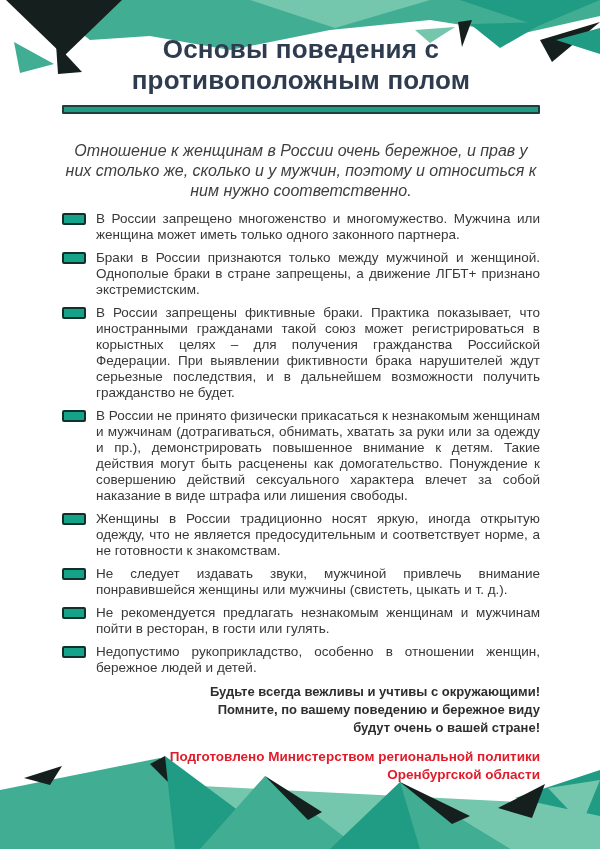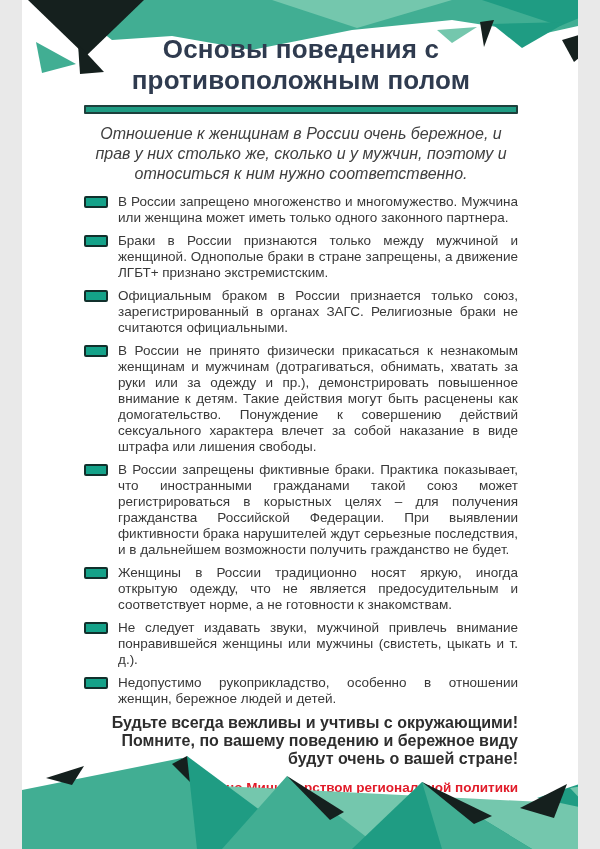--- a/index.html
+++ b/index.html
@@ -4,55 +4,55 @@
 <style>
   :root{
     --teal-dark:#1f9c83; --teal-mid:#41ae93; --teal-light:#74c7ad;
     --teal-bullet:#14a289; --ink-black:#15201e; --title-navy:#2f3b4f;
     --body-text:#383838; --accent-red:#e11b29;
   }
   *{margin:0;padding:0;box-sizing:border-box;}
   html,body{background:#e9e9e9;}
   body{font-family:"Liberation Sans","DejaVu Sans",sans-serif;}
   .page{
-    width:556px;height:849px;position:relative;background:#ffffff;
+    width:600px;height:849px;position:relative;background:#ffffff;
     overflow:hidden;margin:0 auto;
   }
   .header-art,.footer-art{position:absolute;left:0;display:block;}
   .header-art{top:0;}
   .footer-art{bottom:0;}
   .f-mid{fill:var(--teal-mid);} .f-light{fill:var(--teal-light);}
   .f-dark{fill:var(--teal-dark);} .f-black{fill:var(--ink-black);}
   .content{position:relative;padding:34px 60px 0 62px;}
   .page-title{
     max-width:450px;margin:0 auto;text-align:center;
     font-size:26px;line-height:31px;font-weight:bold;color:var(--title-navy);
     letter-spacing:.2px;
   }
   .title-rule{
     margin-top:9px;height:9px;background:var(--teal-dark);
     border:2px solid #1d403c;border-radius:1px;
   }
   .intro{
-    margin-top:10px;font-style:italic;font-size:16px;line-height:20px;
+    margin-top:27px;font-style:italic;font-size:16px;line-height:20px;
     text-align:center;color:#3f3f3f;
   }
   ul.rules{margin-top:10px;list-style:none;}
   ul.rules li{display:flex;margin-bottom:7px;}
   .bullet{
     flex:0 0 24px;width:24px;height:12px;margin:2px 10px 0 0;
     background:var(--teal-bullet);border:2px solid #11302c;border-radius:2px;
   }
   .rule-text{
     flex:1;font-size:13.5px;line-height:16px;color:var(--body-text);
     text-align:justify;
   }
   .conclusion{
     margin-top:6px;text-align:right;font-weight:bold;
-    font-size:16px;line-height:18px;color:#2e2e2e;
+    font-size:13px;line-height:18px;color:#2e2e2e;
   }
   .attribution{
     margin-top:11px;text-align:right;font-weight:bold;
     font-size:13.5px;line-height:18px;color:var(--accent-red);
   }
 </style>
 </head>
 <body>
 
 <div class="page">
@@ -89,37 +89,37 @@
       <li>
           <span class="bullet"></span>
           <span class="rule-text">В России запрещено многоженство и многомужество. Мужчина или женщина может иметь только одного законного партнера.</span>
         </li>
         <li>
           <span class="bullet"></span>
           <span class="rule-text">Браки в России признаются только между мужчиной и женщиной. Однополые браки в стране запрещены, а движение ЛГБТ+ признано экстремистским.</span>
         </li>
         <li>
           <span class="bullet"></span>
-          <span class="rule-text">Официальным браком в России признается только союз, зарегистрированный в органах ЗАГС. Религиозные браки не считаются официальными.</span>
+          <span class="rule-text">В России запрещены фиктивные браки. Практика показывает, что иностранными гражданами такой союз может регистрироваться в корыстных целях – для получения гражданства Российской Федерации. При выявлении фиктивности брака нарушителей ждут серьезные последствия, и в дальнейшем возможности получить гражданство не будет.</span>
         </li>
         <li>
           <span class="bullet"></span>
           <span class="rule-text">В России не принято физически прикасаться к незнакомым женщинам и мужчинам (дотрагиваться, обнимать, хватать за руки или за одежду и пр.), демонстрировать повышенное внимание к детям. Такие действия могут быть расценены как домогательство. Понуждение к совершению действий сексуального характера влечет за собой наказание в виде штрафа или лишения свободы.</span>
-        </li>
-        <li>
-          <span class="bullet"></span>
-          <span class="rule-text">В России запрещены фиктивные браки. Практика показывает, что иностранными гражданами такой союз может регистрироваться в корыстных целях – для получения гражданства Российской Федерации. При выявлении фиктивности брака нарушителей ждут серьезные последствия, и в дальнейшем возможности получить гражданство не будет.</span>
         </li>
         <li>
           <span class="bullet"></span>
           <span class="rule-text">Женщины в России традиционно носят яркую, иногда открытую одежду, что не является предосудительным и соответствует норме, а не готовности к знакомствам.</span>
         </li>
         <li>
           <span class="bullet"></span>
           <span class="rule-text">Не следует издавать звуки, мужчиной привлечь внимание понравившейся женщины или мужчины (свистеть, цыкать и т. д.).</span>
+        </li>
+        <li>
+          <span class="bullet"></span>
+          <span class="rule-text">Не рекомендуется предлагать незнакомым женщинам и мужчинам пойти в ресторан, в гости или гулять.</span>
         </li>
         <li>
           <span class="bullet"></span>
           <span class="rule-text">Недопустимо рукоприкладство, особенно в отношении женщин, бережное людей и детей.</span>
         </li>
     </ul>
 
     <div class="conclusion">
       <div>Будьте всегда вежливы и учтивы с окружающими!</div>
       <div>Помните, по вашему поведению и бережное виду</div>

